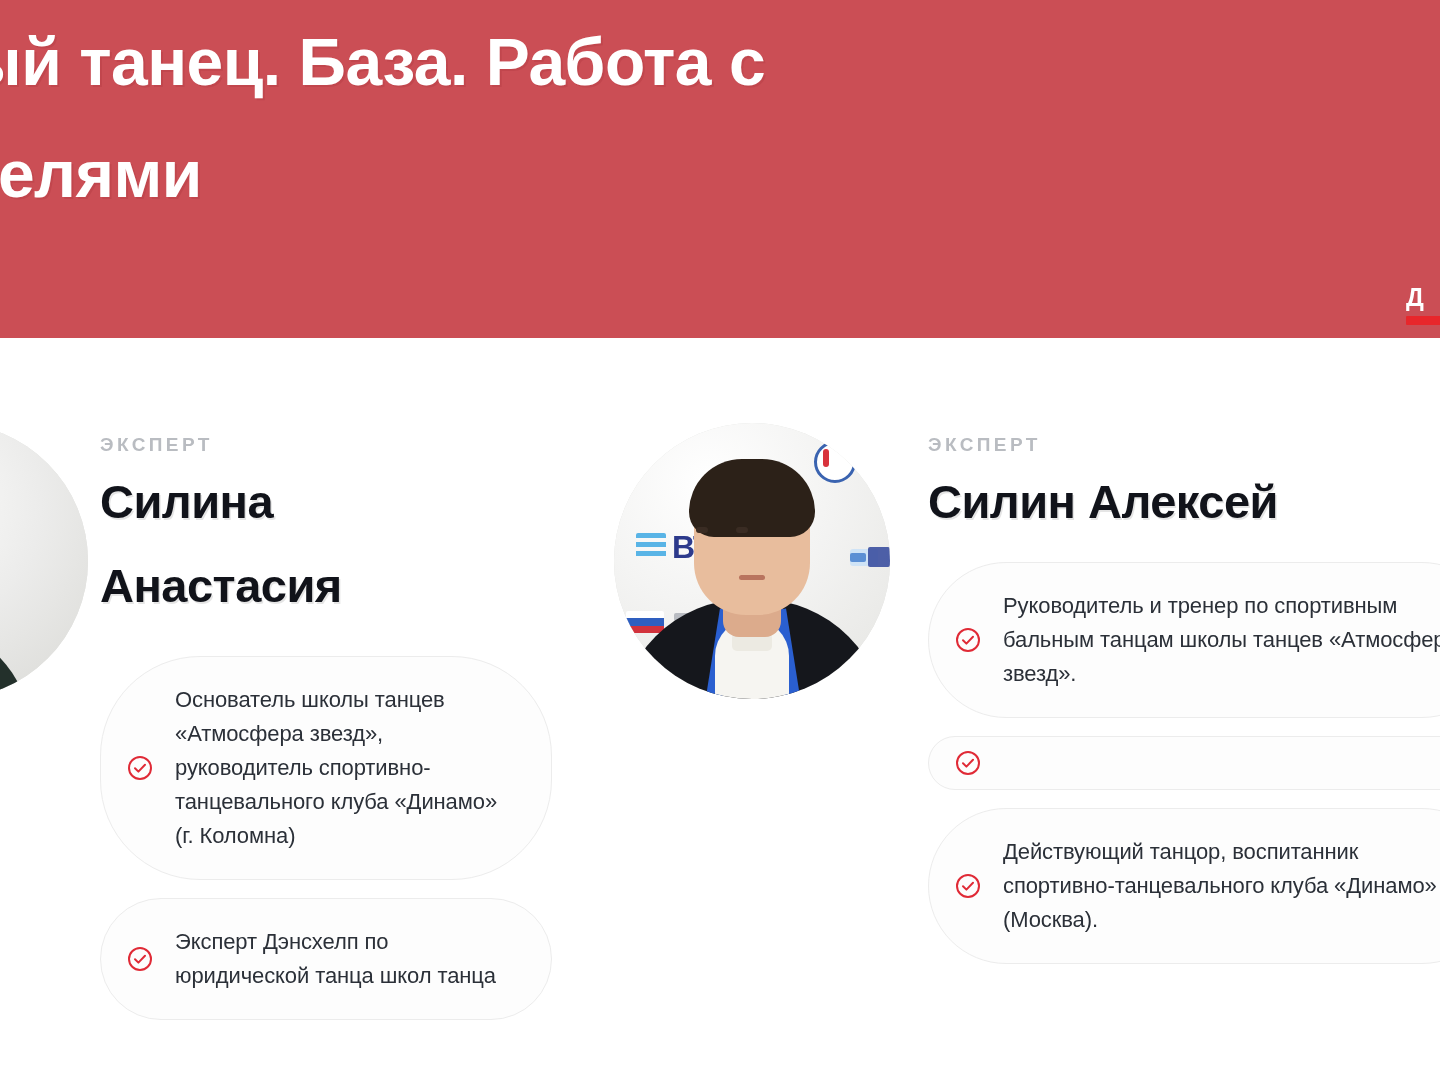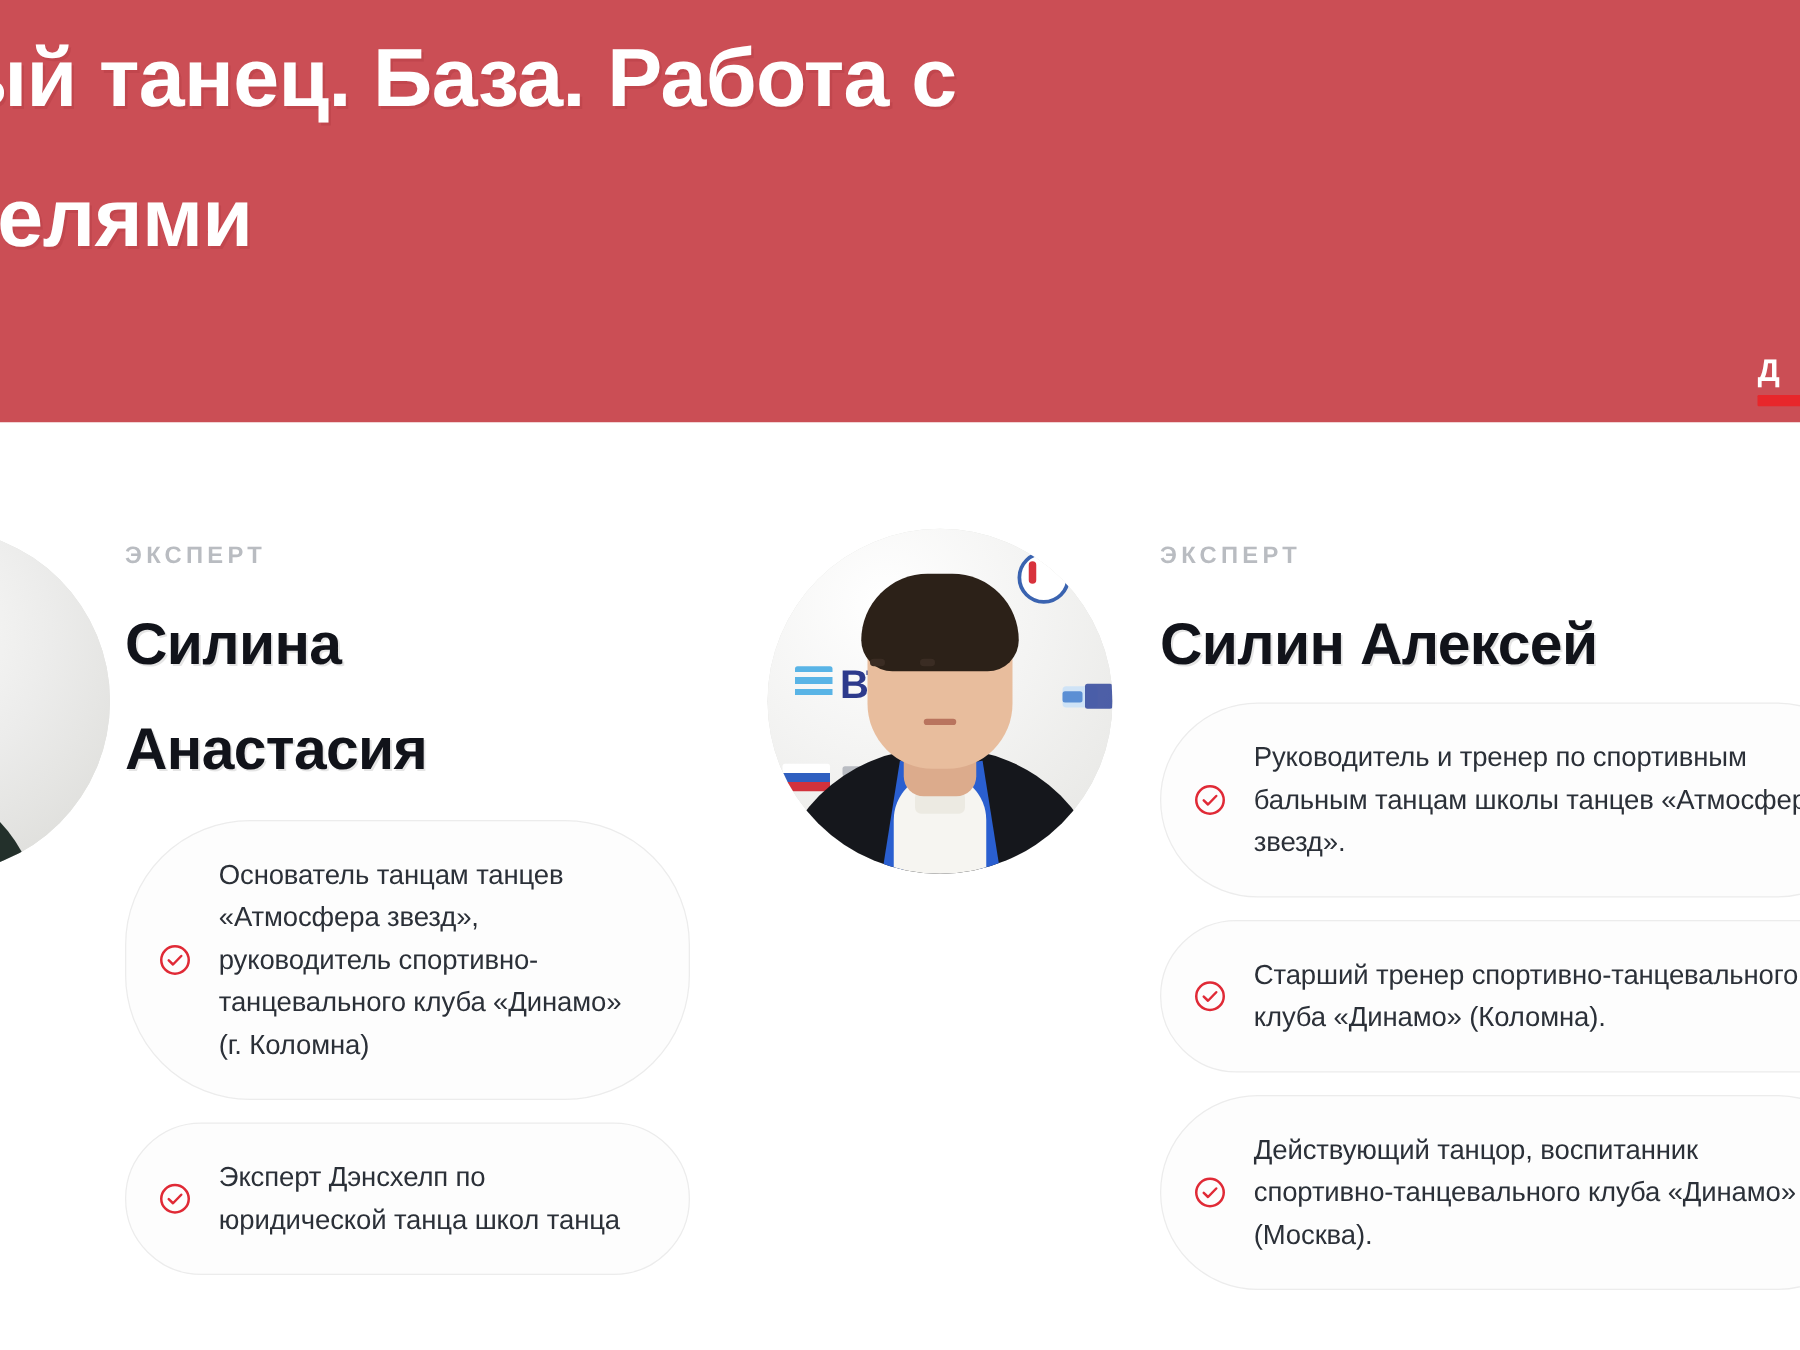--- a/index.html
+++ b/index.html
@@ -171,21 +171,21 @@
     position: absolute;
     top: 96px;
     color: #b9bcc1;
     font-size: 19px;
     font-weight: 700;
     letter-spacing: 3.4px;
     line-height: 22px;
   }
   .expert-name {
     position: absolute;
-    top: 135px;
+    top: 122px;
     color: #11131a;
     font-size: 47px;
     font-weight: 700;
     line-height: 84px;
     letter-spacing: -0.5px;
     white-space: pre-line;
     text-shadow: 1.5px 1.5px 0 rgba(0,0,0,0.10);
   }
   .expert--left  .expert-name { width: 470px; }
   .expert--right .expert-name { width: 620px; white-space: nowrap; }
@@ -253,21 +253,21 @@
 
       <div class="bullets">
 
         <div class="bullet">
           <span class="bullet-icon">
             <svg width="26" height="26" viewBox="0 0 26 26" aria-hidden="true">
               <circle cx="13" cy="13" r="11" fill="none" stroke="#e02a36" stroke-width="2"></circle>
               <path d="M8 13.3 L11.4 16.6 L18 9.8" fill="none" stroke="#e02a36" stroke-width="2" stroke-linecap="round" stroke-linejoin="round"></path>
             </svg>
           </span>
-          <span class="bullet-text">Основатель танцам танцев «Атмосфера звезд», руководитель спортивно-танцевального клуба «Динамо» (г. Коломна)</span>
+          <span class="bullet-text">Основатель школы танцев «Атмосфера звезд», руководитель спортивно-танцевального клуба «Динамо» (г. Коломна)</span>
         </div>
 
         <div class="bullet">
           <span class="bullet-icon">
             <svg width="26" height="26" viewBox="0 0 26 26" aria-hidden="true">
               <circle cx="13" cy="13" r="11" fill="none" stroke="#e02a36" stroke-width="2"></circle>
               <path d="M8 13.3 L11.4 16.6 L18 9.8" fill="none" stroke="#e02a36" stroke-width="2" stroke-linecap="round" stroke-linejoin="round"></path>
             </svg>
           </span>
           <span class="bullet-text">Эксперт Дэнсхелп по юридической танца школ танца</span>
@@ -321,21 +321,20 @@
           <span class="bullet-text">Руководитель и тренер по спортивным бальным танцам школы танцев «Атмосфера звезд».</span>
         </div>
 
         <div class="bullet">
           <span class="bullet-icon">
             <svg width="26" height="26" viewBox="0 0 26 26" aria-hidden="true">
               <circle cx="13" cy="13" r="11" fill="none" stroke="#e02a36" stroke-width="2"></circle>
               <path d="M8 13.3 L11.4 16.6 L18 9.8" fill="none" stroke="#e02a36" stroke-width="2" stroke-linecap="round" stroke-linejoin="round"></path>
             </svg>
           </span>
-          <span class="bullet-text">Старший тренер спортивно-танцевального клуба «Динамо» (Коломна).</span>
         </div>
 
         <div class="bullet">
           <span class="bullet-icon">
             <svg width="26" height="26" viewBox="0 0 26 26" aria-hidden="true">
               <circle cx="13" cy="13" r="11" fill="none" stroke="#e02a36" stroke-width="2"></circle>
               <path d="M8 13.3 L11.4 16.6 L18 9.8" fill="none" stroke="#e02a36" stroke-width="2" stroke-linecap="round" stroke-linejoin="round"></path>
             </svg>
           </span>
           <span class="bullet-text">Действующий танцор, воспитанник спортивно-танцевального клуба «Динамо» (Москва).</span>

